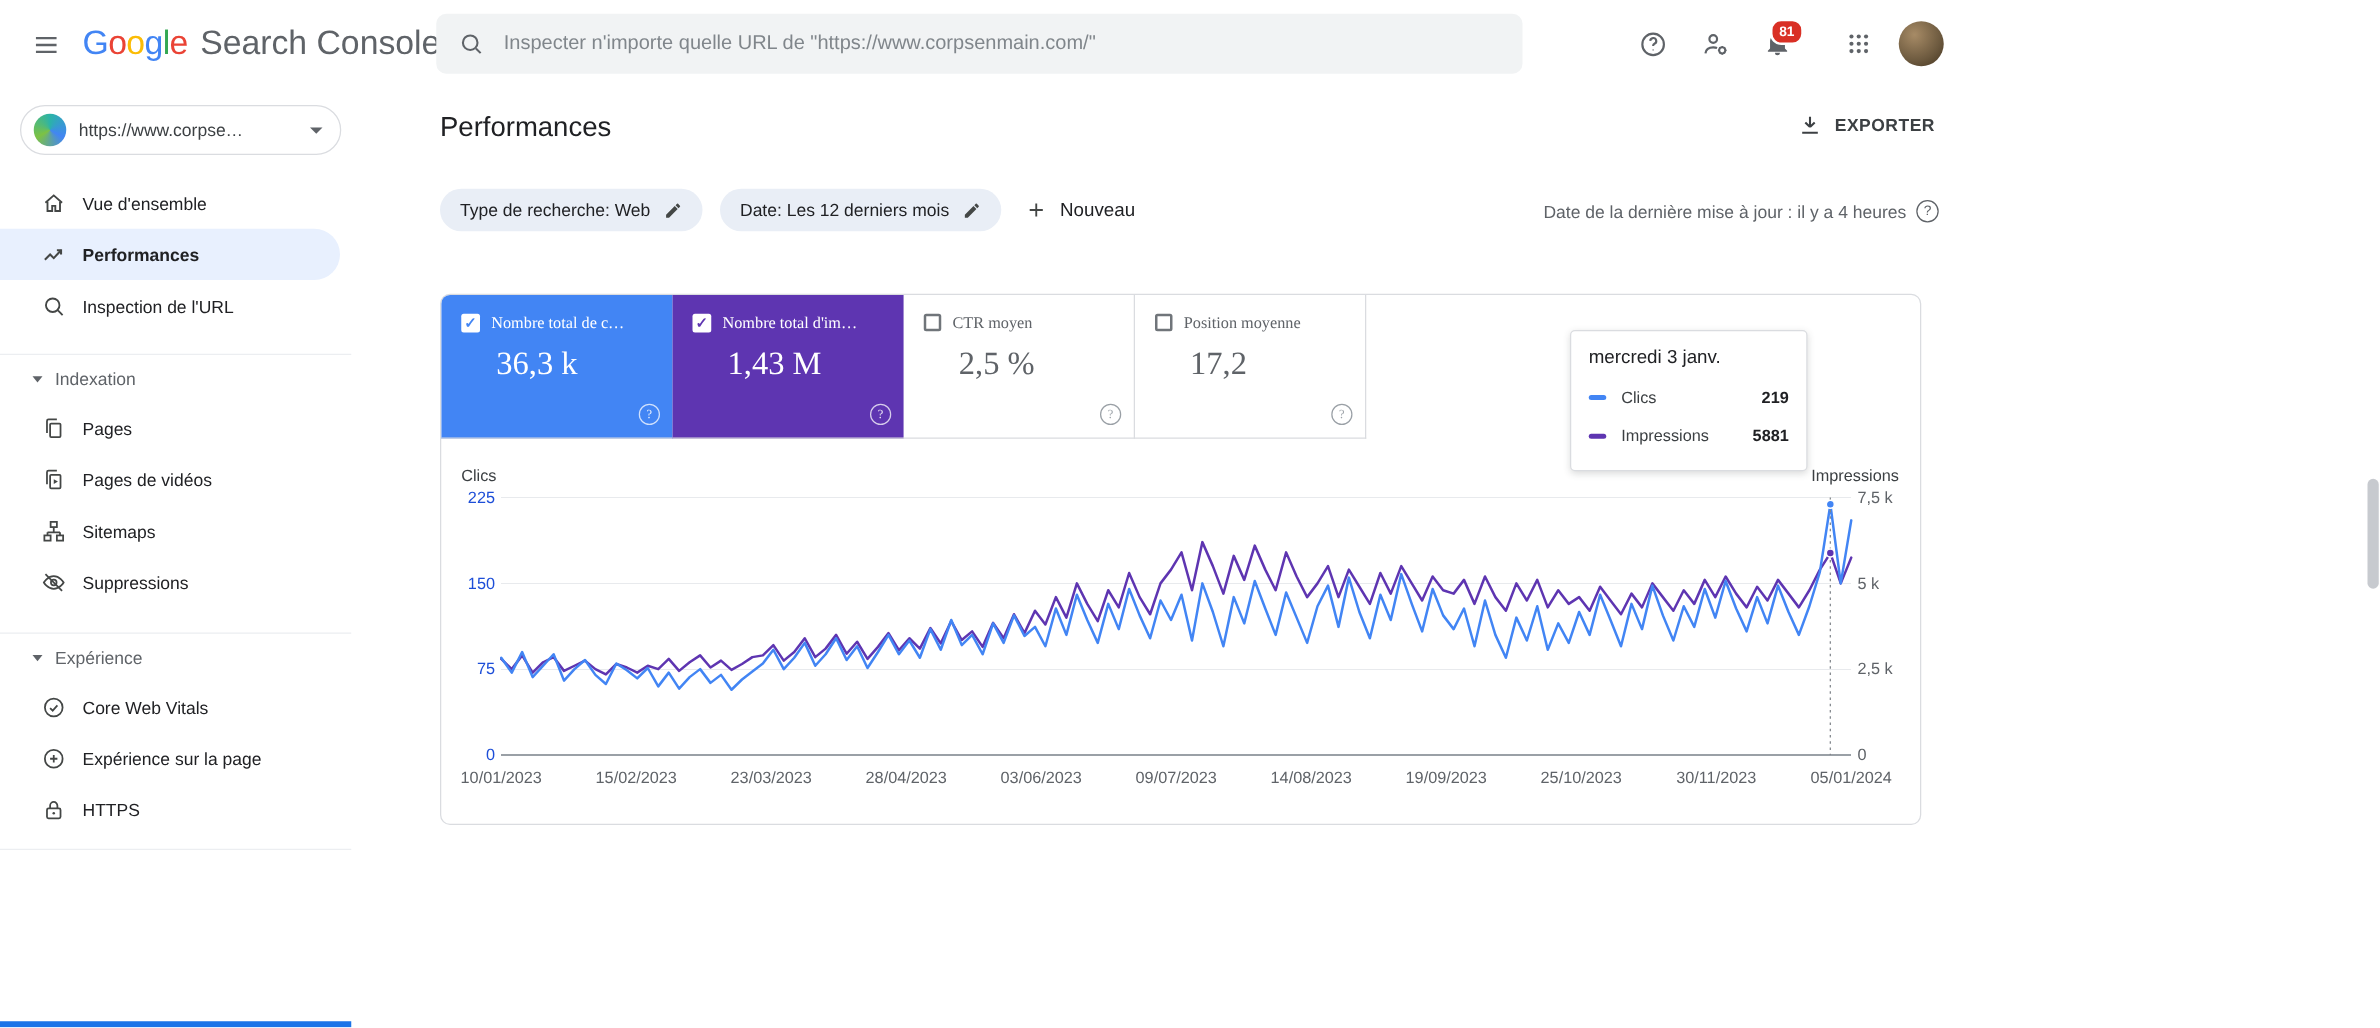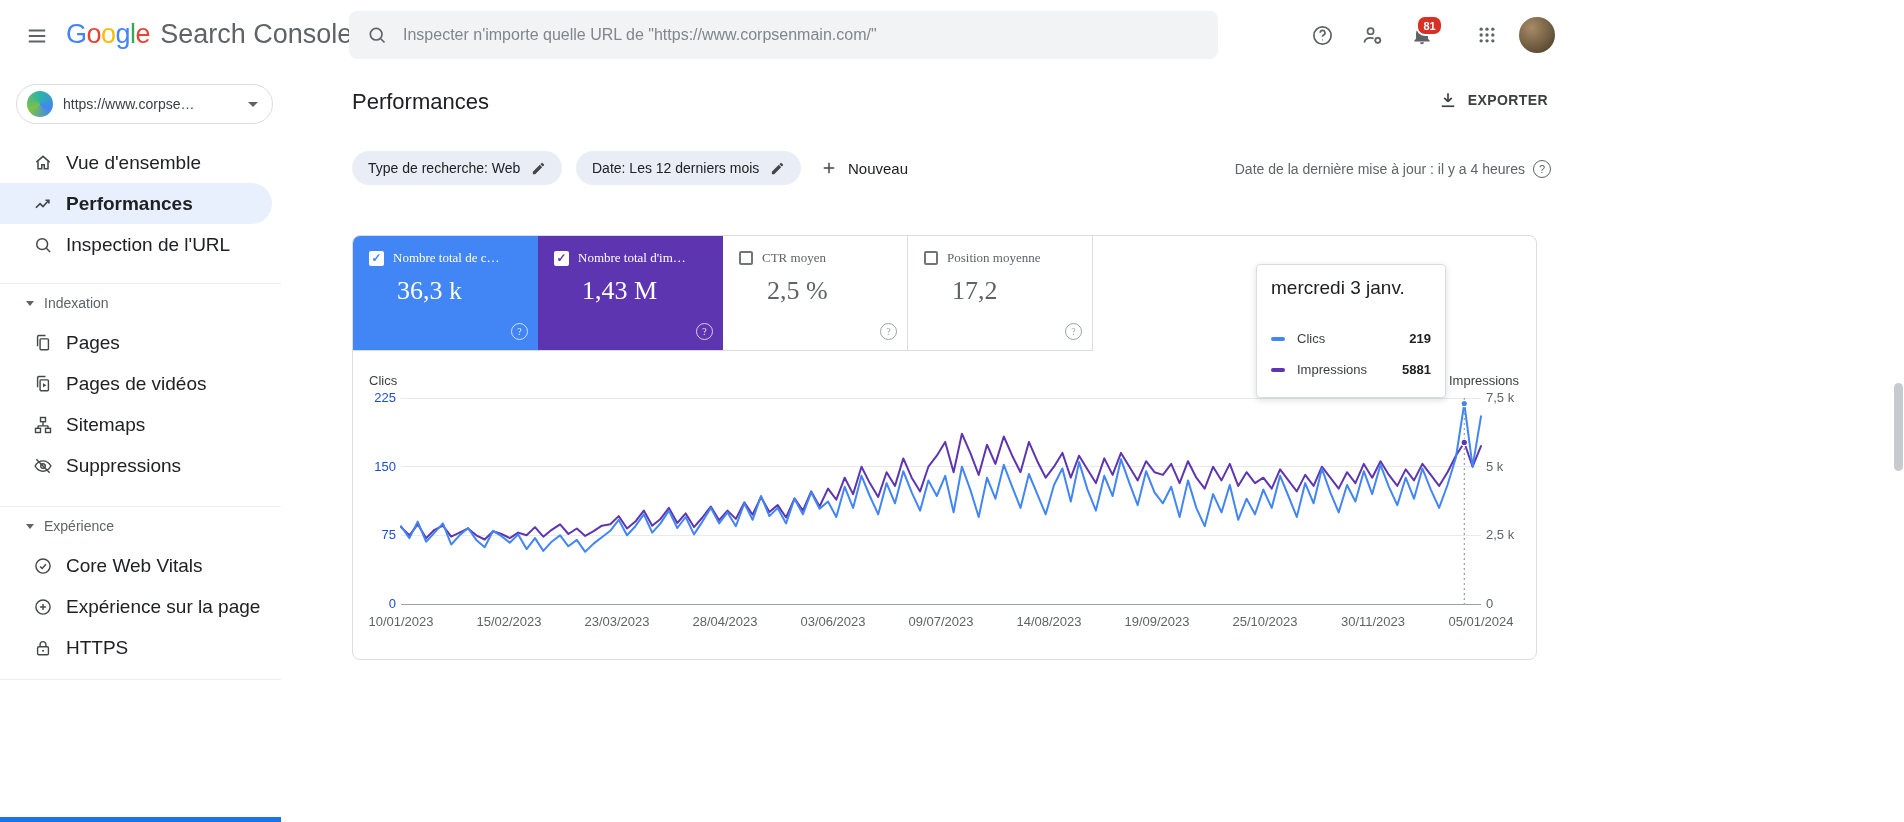--- a/index.html
+++ b/index.html
@@ -38,21 +38,21 @@
   
   .sidebar{position:absolute;left:0;top:70px;width:281px;}
   .property-pill{margin:14px 0 0 16px;width:257px;height:40px;border:1px solid #dadce0;border-radius:20px;
                  display:flex;align-items:center;gap:10px;padding:0 14px 0 10px;box-sizing:border-box;cursor:pointer;}
   .prop-icon{width:26px;height:26px;border-radius:50%;flex:none;
              background:conic-gradient(#2bb3a8,#4285f4,#7dc243,#2bb3a8);}
   .prop-label{flex:1;font-size:14px;color:#3c4043;white-space:nowrap;overflow:hidden;}
   .caret-down{width:0;height:0;border-left:5px solid transparent;border-right:5px solid transparent;
               border-top:5px solid #5f6368;}
   .nav{margin-top:18px;}
-  .nav-item{height:41px;display:flex;align-items:center;gap:13px;padding-left:33px;font-size:19px;
+  .nav-item{height:41px;display:flex;align-items:center;gap:13px;padding-left:33px;font-size:14px;
             color:#202124;cursor:pointer;box-sizing:border-box;}
   .nav-item .icon{width:20px;height:20px;flex:none;color:#444746;display:flex;align-items:center;justify-content:center;}
   .nav-item.selected{background:#e8f0fe;width:272px;border-radius:0 21px 21px 0;font-weight:bold;}
   .nav-section{margin-top:18px;border-top:1px solid #eceef1;}
   .nav-section + .nav-section{margin-top:20px;}
   .section-header{height:34px;display:flex;align-items:center;gap:10px;padding-left:26px;
                   font-size:14px;color:#5f6368;cursor:pointer;margin-top:2px;margin-bottom:2px;}
   .tri-down{width:0;height:0;border-left:4px solid transparent;border-right:4px solid transparent;
             border-top:5px solid #5f6368;}
   .sidebar-end-divider{margin-top:11px;border-top:1px solid #eceef1;}
@@ -102,21 +102,21 @@
   .axis-title{position:absolute;font-size:13px;color:#3c4043;}
   #axis-title-left{left:16px;top:137px;}
   #axis-title-right{left:1096px;top:137px;width:85px;}
   .ytick-l{position:absolute;left:0;width:43px;text-align:right;font-size:13px;color:#1d4ed8;}
   .ytick-r{position:absolute;left:1133px;font-size:13px;color:#5f6368;}
   .xtick{position:absolute;top:378px;width:96px;text-align:center;font-size:13px;color:#5f6368;}
 
   
   .tooltip{position:absolute;left:903px;top:28px;width:190px;background:#fff;border:1px solid #dadce0;
            border-radius:4px;box-shadow:0 2px 6px rgba(60,64,67,0.18);padding:12px 14px;box-sizing:border-box;z-index:5;}
-  .tooltip-title{font-size:19px;color:#202124;margin-bottom:24px;}
+  .tooltip-title{font-size:15px;color:#202124;margin-bottom:8px;}
   .tooltip-row{display:flex;align-items:center;height:31px;font-size:13px;}
   .dash{width:14px;height:4px;border-radius:2px;background:#888;flex:none;}
   .t-label{margin-left:12px;color:#3c4043;flex:1;}
   .t-value{font-weight:bold;color:#202124;}
 
   .scroll-thumb{position:absolute;right:1px;top:383px;width:9px;height:88px;background:#c7cacf;border-radius:5px;}
 </style>
 </head>
 <body>
 

